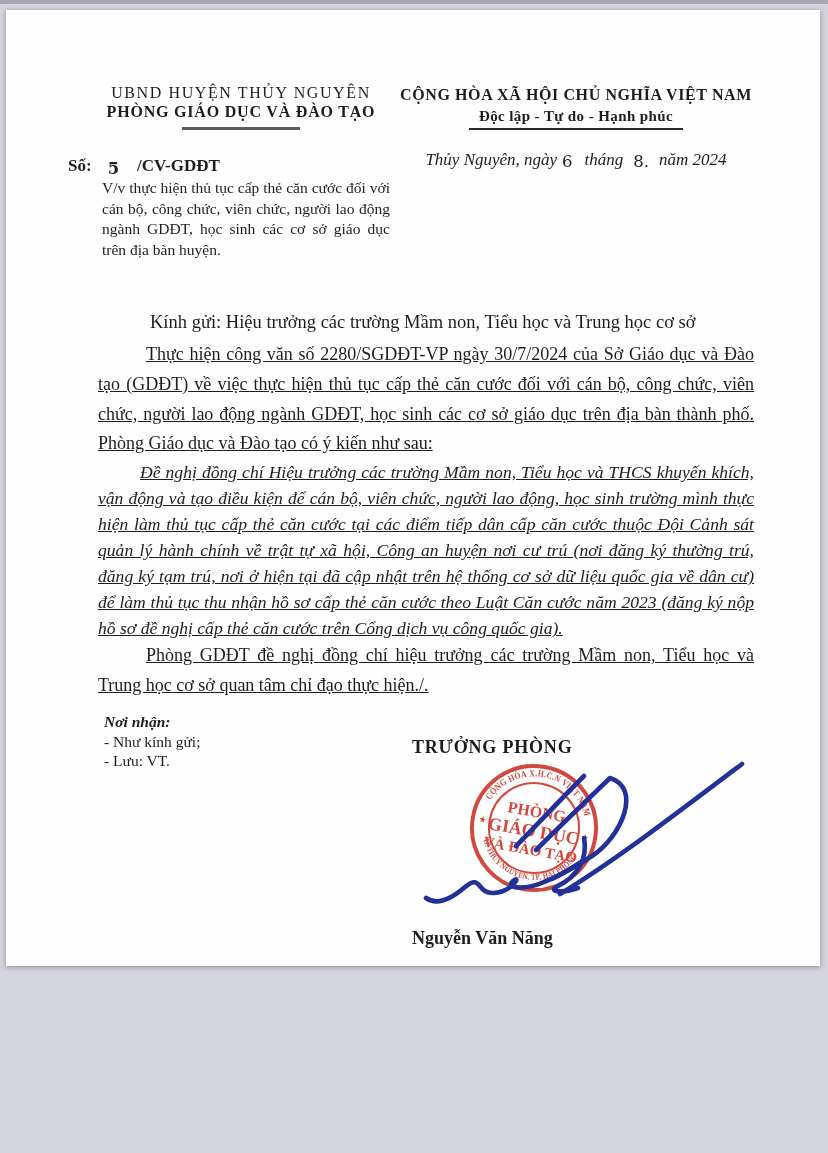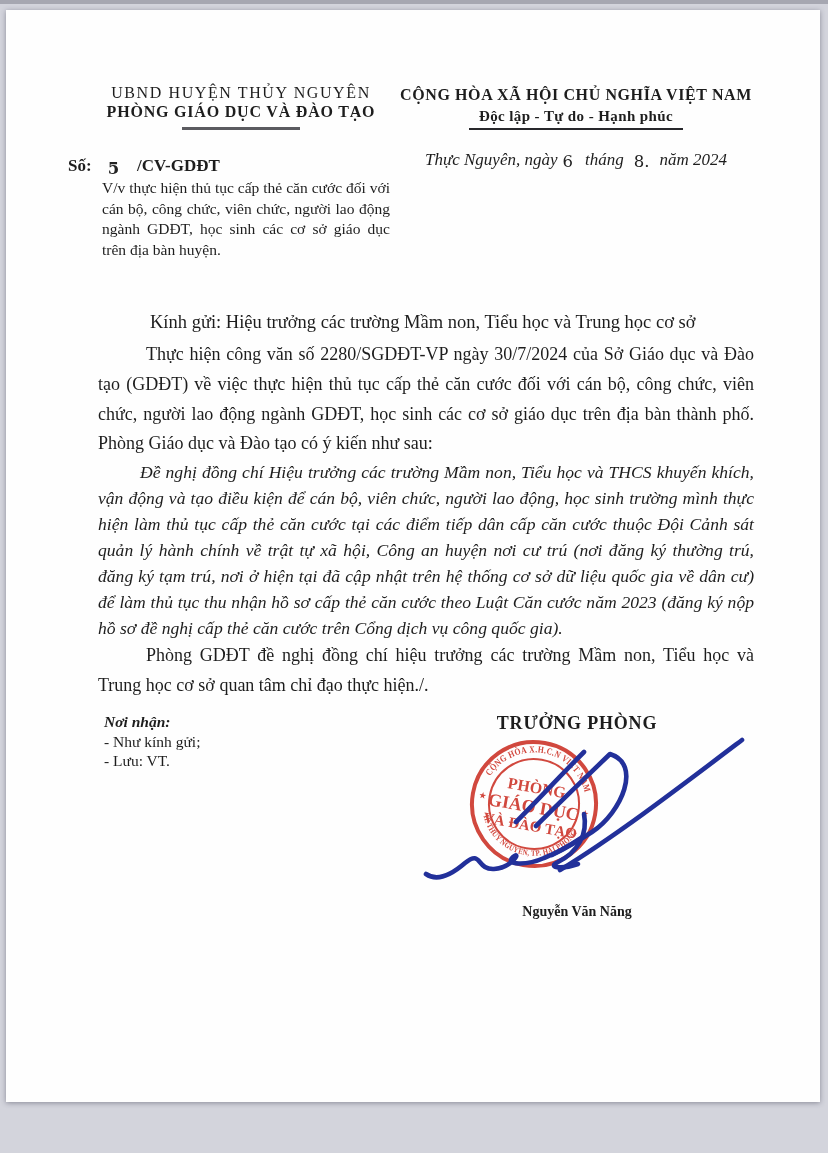--- a/index.html
+++ b/index.html
@@ -8,21 +8,21 @@
     background:#d3d4dc;
     font-family:"Liberation Serif", serif;
     color:#1d1d1d;
     position:relative;
   }
   .top-strip {
     position:absolute; top:0; left:0; right:0; height:4px;
     background:#a6a7b1;
   }
   .page {
-    position:absolute; left:6px; top:10px; width:814px; height:1092px;
+    position:absolute; left:6px; top:10px; width:814px; height:956px;
     background:#fefefe;
     box-shadow:0 1px 5px rgba(50,50,70,.45);
   }
 
   
   .hdr-left {
     position:absolute; left:74px; top:74px; width:322px; text-align:center;
   }
   .hdr-left .org-parent {
     font-size:16px; letter-spacing:1.6px; white-space:nowrap;
@@ -65,50 +65,50 @@
   }
 
   
   .body-block {
     position:absolute; left:92px; top:298px; width:656px;
   }
   .salutation {
     font-size:18.5px; line-height:29px; text-indent:52px; margin-bottom:3px; white-space:nowrap;
   }
   p.para {
-    font-size:18px; line-height:29.8px; text-align:justify; text-indent:48px; margin:0;
+    font-size:18px; line-height:29.8px; text-align:justify; text-indent:48px; margin:0;text-decoration:underline;
   }
   p.para.italic {
     font-style:italic; font-size:17.6px; line-height:26px; text-indent:42px;
   }
 
   
   .footer-row {
     display:flex; margin-top:11px; align-items:flex-start;gap:26px;
   }
   .recipients { flex:1; padding-left:6px; }
   .recipients .rec-title {
     font-size:15.5px; font-weight:bold; font-style:italic; line-height:20px;
   }
   .recipients .rec-item { font-size:15.5px; line-height:19.5px; }
 
-  .signing-col { width:330px; margin-right:12px; text-align:center; position:relative; }
+  .signing-col { width:330px; margin-right:12px; position:relative;margin-top:24px; }
   .sign-title {
     font-size:18px; font-weight:bold; letter-spacing:.8px; line-height:22px; white-space:nowrap;
   }
   .stamp-wrap { position:relative; height:170px; overflow:visible; }
   .stamp-svg {
     position:absolute; left:56px; top:4px; width:132px; height:132px;
     transform:rotate(10deg); opacity:.92;
   }
   .sig-svg {
     position:absolute; left:-4px; top:-12px; width:348px; height:168px; overflow:visible;
   }
   .signer-name {
-    font-size:14px; font-weight:bold; margin-top:0px; white-space:nowrap;font-family:Liberation Serif, serif;
+    font-size:18px; font-weight:bold; margin-top:0px; white-space:nowrap;font-family:Liberation Serif, serif;
   }
   .stamp-center-1 { font-size:16px; font-weight:bold; }
   .stamp-center-2 { font-size:18px; font-weight:bold; }
   .stamp-center-3 { font-size:15px; font-weight:bold; }
   .stamp-arc { font-size:9.3px; font-weight:bold; letter-spacing:.4px; }
   .stamp-arc-b { font-size:8.2px; font-weight:bold; letter-spacing:.3px; }
   .stamp-star { font-size:9px; }
 </style>
 </head>
 <body>
@@ -120,21 +120,21 @@
   <div class="hdr-left">
     <div class="org-parent">UBND HUYỆN THỦY NGUYÊN</div>
     <div class="org-dept">PHÒNG GIÁO DỤC VÀ ĐÀO TẠO</div>
     <div class="rule"></div>
   </div>
 
   <div class="hdr-right">
     <div class="country">CỘNG HÒA XÃ HỘI CHỦ NGHĨA VIỆT NAM</div>
     <div class="motto">Độc lập - Tự do - Hạnh phúc</div>
     <div class="date-line">
-      <span>Thực Nguyên, ngày</span><span class="filled day">6</span><span>tháng</span><span class="filled month">8.</span><span>năm 2024</span>
+      <span>Thủy Nguyên, ngày</span><span class="filled day">6</span><span>tháng</span><span class="filled month">8.</span><span>năm 2024</span>
     </div>
   </div>
 
   <div class="so-line">
     <span>Số:</span><span class="filled num">5</span><span>/CV-GDĐT</span>
   </div>
 
   <div class="subject">V/v thực hiện thủ tục cấp thẻ căn cước đối với cán bộ, công chức, viên chức, người lao động ngành GDĐT, học sinh các cơ sở giáo dục trên địa bàn huyện.</div>
 
   <div class="body-block">

